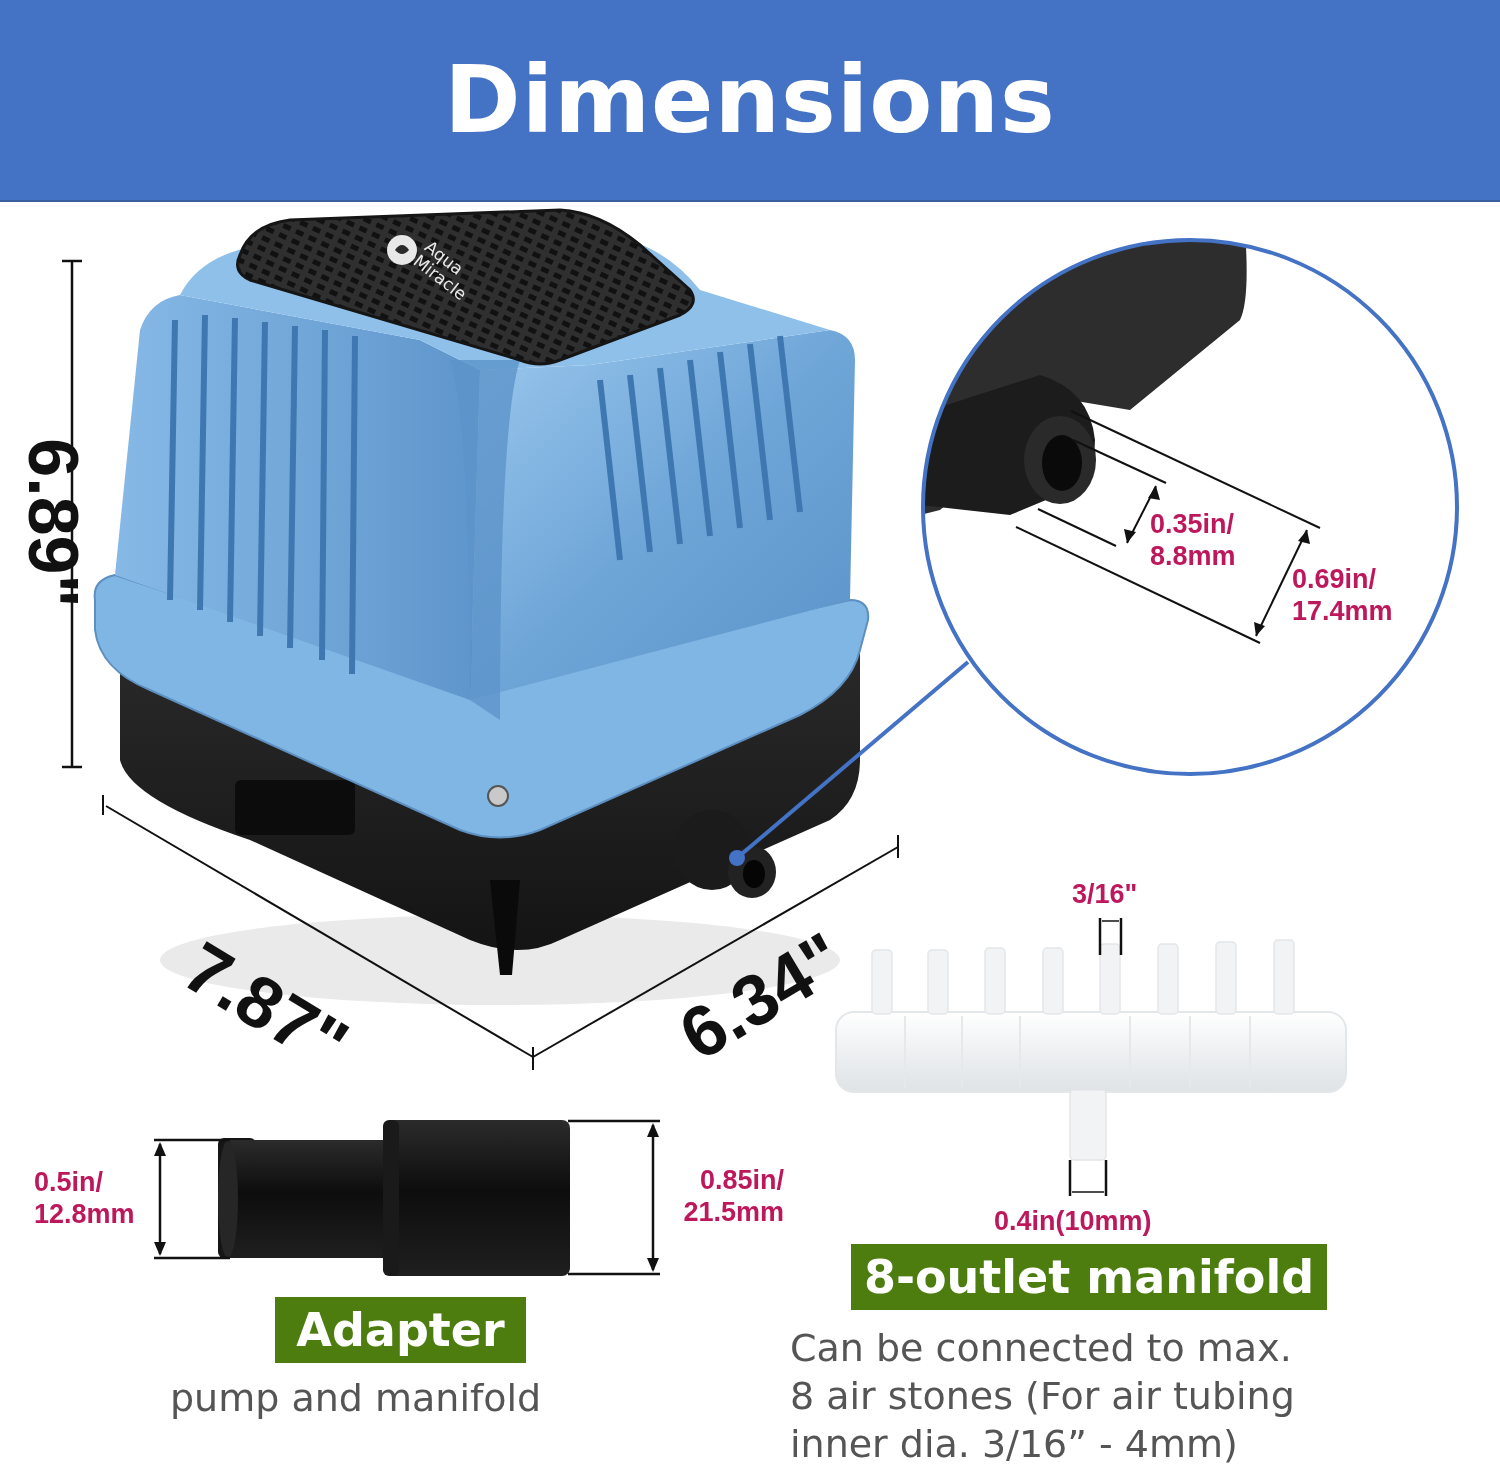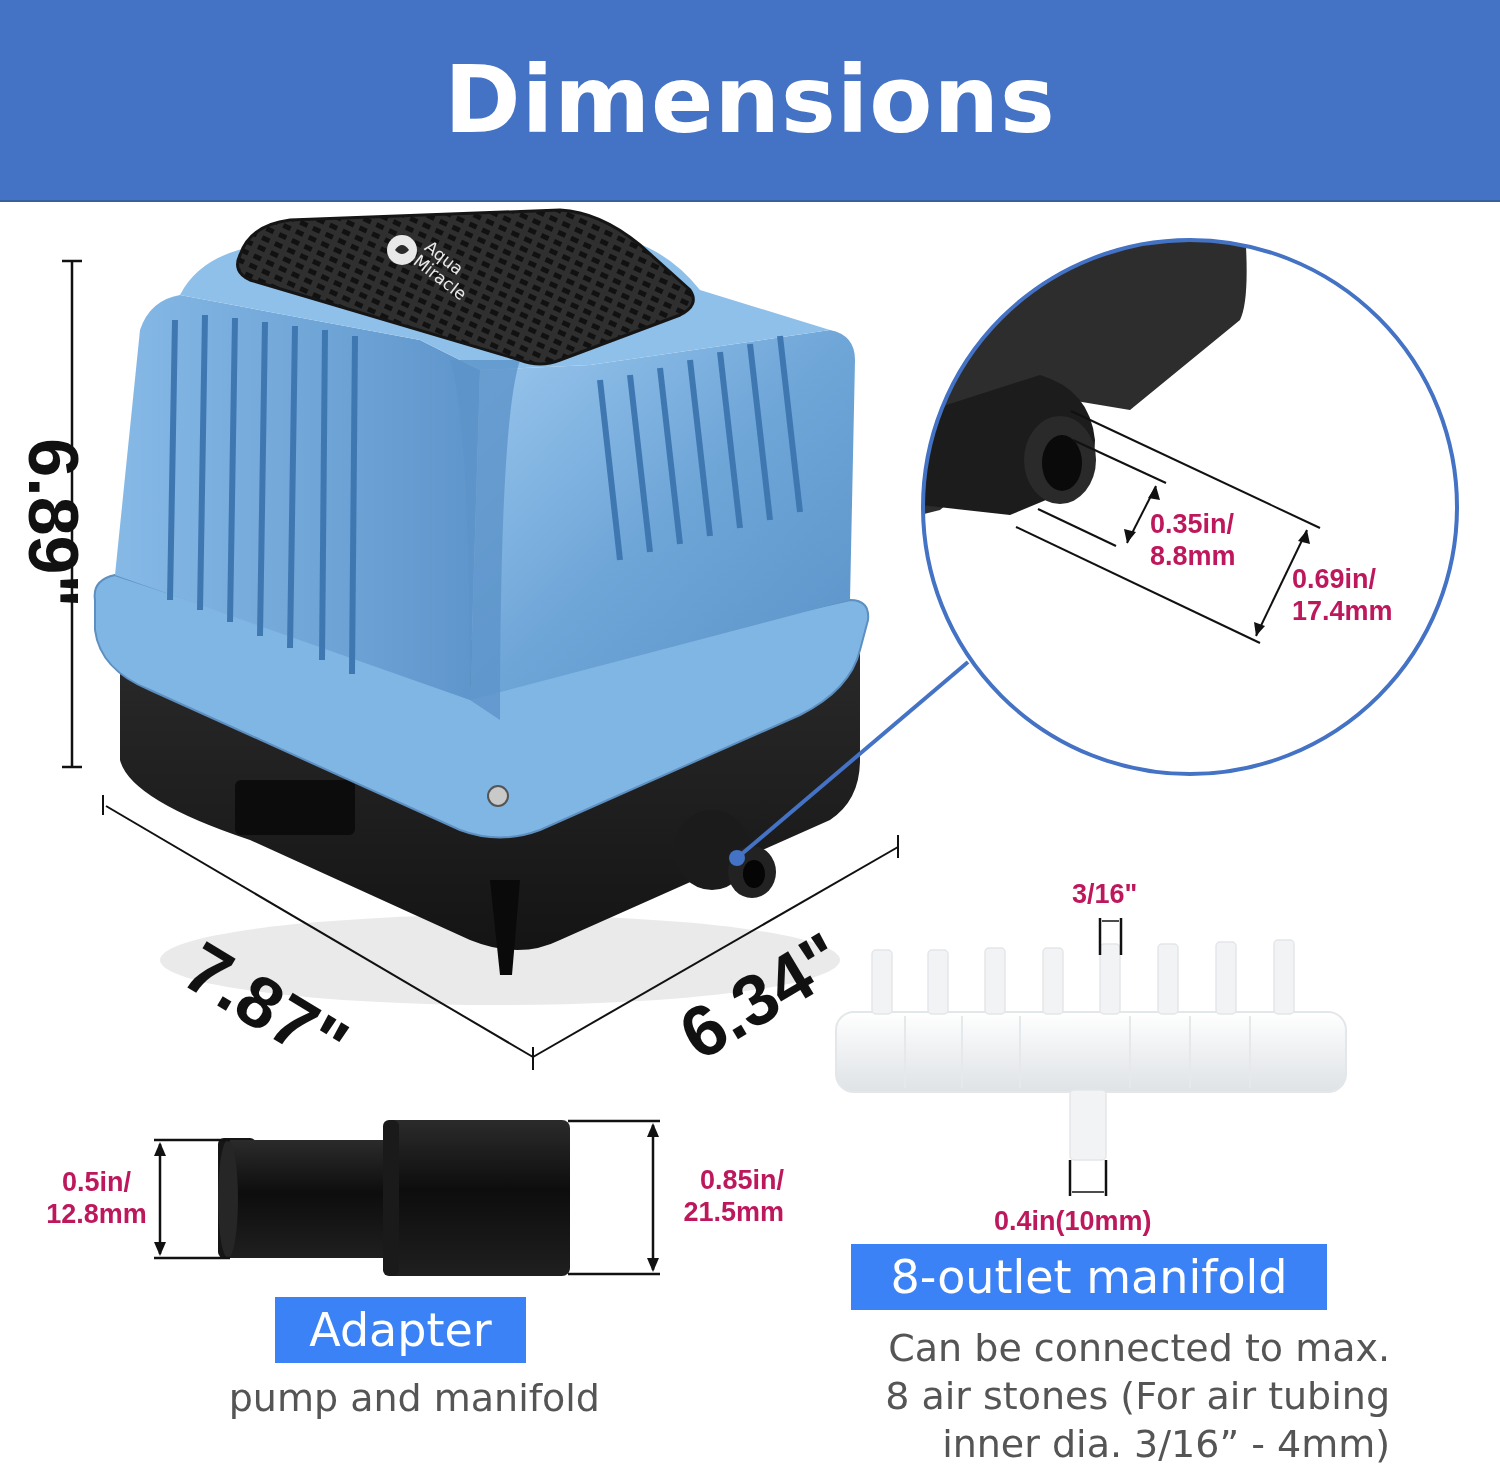--- a/index.html
+++ b/index.html
@@ -22,27 +22,27 @@
     .dim-label {
       position: absolute; font-family: "Liberation Sans", sans-serif; font-weight: bold;
       color: #111111; white-space: nowrap; line-height: 1;
     }
     .dim-small {
       position: absolute; font-family: "Liberation Sans", sans-serif; font-weight: bold;
       color: #be185d; font-size: 27px; line-height: 1.2; white-space: nowrap;
     }
 
     .badge {
-      position: absolute; background: #3b82f6; color: #ffffff; font-weight: normal;
+      position: absolute; background: #4d7c0f; color: #ffffff; font-weight: bold;
       font-family: "DejaVu Sans", sans-serif; display: flex; align-items: center; justify-content: center;
       line-height: 1;
     }
     .desc {
       position: absolute; color: #555555; font-family: "DejaVu Sans", sans-serif;
-      text-align: right; font-size: 38px; line-height: 1.26;
+      text-align: left; font-size: 38px; line-height: 1.26;
     }
     .logo-text {
       position: absolute; color: #e8e8e8; font-family: "DejaVu Sans", sans-serif;
       font-size: 17px; line-height: 1.05; transform: rotate(38deg); transform-origin: left top;
     }
   </style>
 </head>
 <body>
 
 <div class="header">
@@ -248,21 +248,21 @@
 
   <div class="dim-small" style="left:1150px; top:508px;">
     <div>0.35in/</div>
     <div>8.8mm</div>
   </div>
   <div class="dim-small" style="left:1292px; top:563px;">
     <div>0.69in/</div>
     <div>17.4mm</div>
   </div>
 
-  <div class="dim-small" style="left:34px; top:1166px; text-align:center; width:125px;">
+  <div class="dim-small" style="left:34px; top:1166px; text-align:left; width:125px;">
     <div>0.5in/</div>
     <div>12.8mm</div>
   </div>
   <div class="dim-small" style="left:656px; top:1164px; text-align:right; width:128px;">
     <div>0.85in/</div>
     <div>21.5mm</div>
   </div>
 
   <div class="dim-small" style="left:1072px; top:878px;">3/16"</div>
   <div class="dim-small" style="left:994px; top:1205px;">0.4in(10mm)</div>

